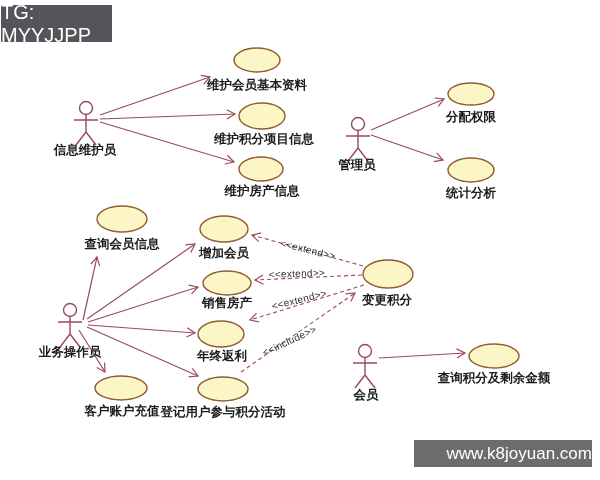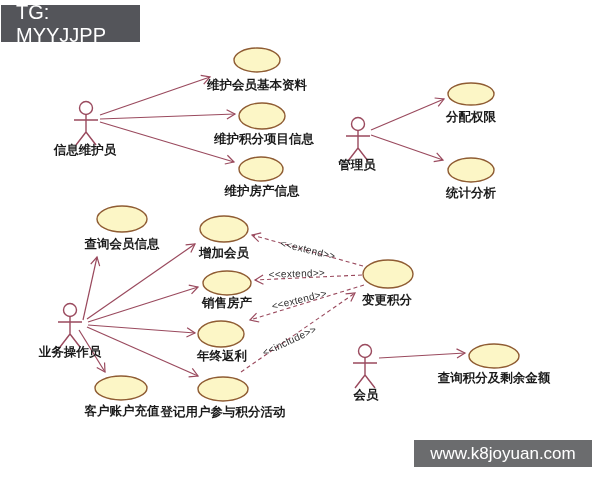--- a/index.html
+++ b/index.html
@@ -8,24 +8,24 @@
   svg{position:absolute;left:0;top:0;}
   svg text{font-family:"Liberation Sans","DejaVu Sans",sans-serif;}
   .node{fill:var(--ellipse_fill);stroke:var(--ellipse_stroke);stroke-width:1.4;}
   .edge{stroke:var(--line_color);stroke-width:1.2;fill:none;}
   .edge.dashed{stroke-dasharray:4 3;stroke-width:1.1;}
   .actor{stroke:var(--line_color);stroke-width:1.4;fill:none;}
   .arrowhead{stroke:var(--line_color);stroke-width:1.3;fill:none;}
   .uc-label,.actor-label{font-size:12.5px;font-weight:600;fill:var(--text_color);}
   .stereo-label{font-size:10px;fill:#2e2e2e;letter-spacing:0.3px;}
   .wm{position:absolute;color:#fff;display:flex;align-items:center;box-sizing:border-box;}
-  .wm-top{left:1px;top:5px;width:139px;height:37px;background:var(--wm_top_bg);
-          font-size:20px;padding-left:15px;}
+  .wm-top{left:1px;top:5px;width:111px;height:37px;background:var(--wm_top_bg);
+          font-size:20px;}
   .wm-bottom{left:414px;top:440px;width:178px;height:27px;background:var(--wm_bottom_bg);
-             font-size:17px;justify-content:center;}
+             font-size:17px;justify-content:flex-end;}
 </style>
 </head>
 <body>
 
 <div class="stage">
 
   <svg width="600" height="480" viewBox="0 0 600 480">
     <defs>
       <marker id="arrow" viewBox="0 0 12 12" refX="10" refY="6" markerWidth="11" markerHeight="11" orient="auto" markerUnits="userSpaceOnUse">
         <path class="arrowhead" d="M1,1 L10,6 L1,11"></path>

